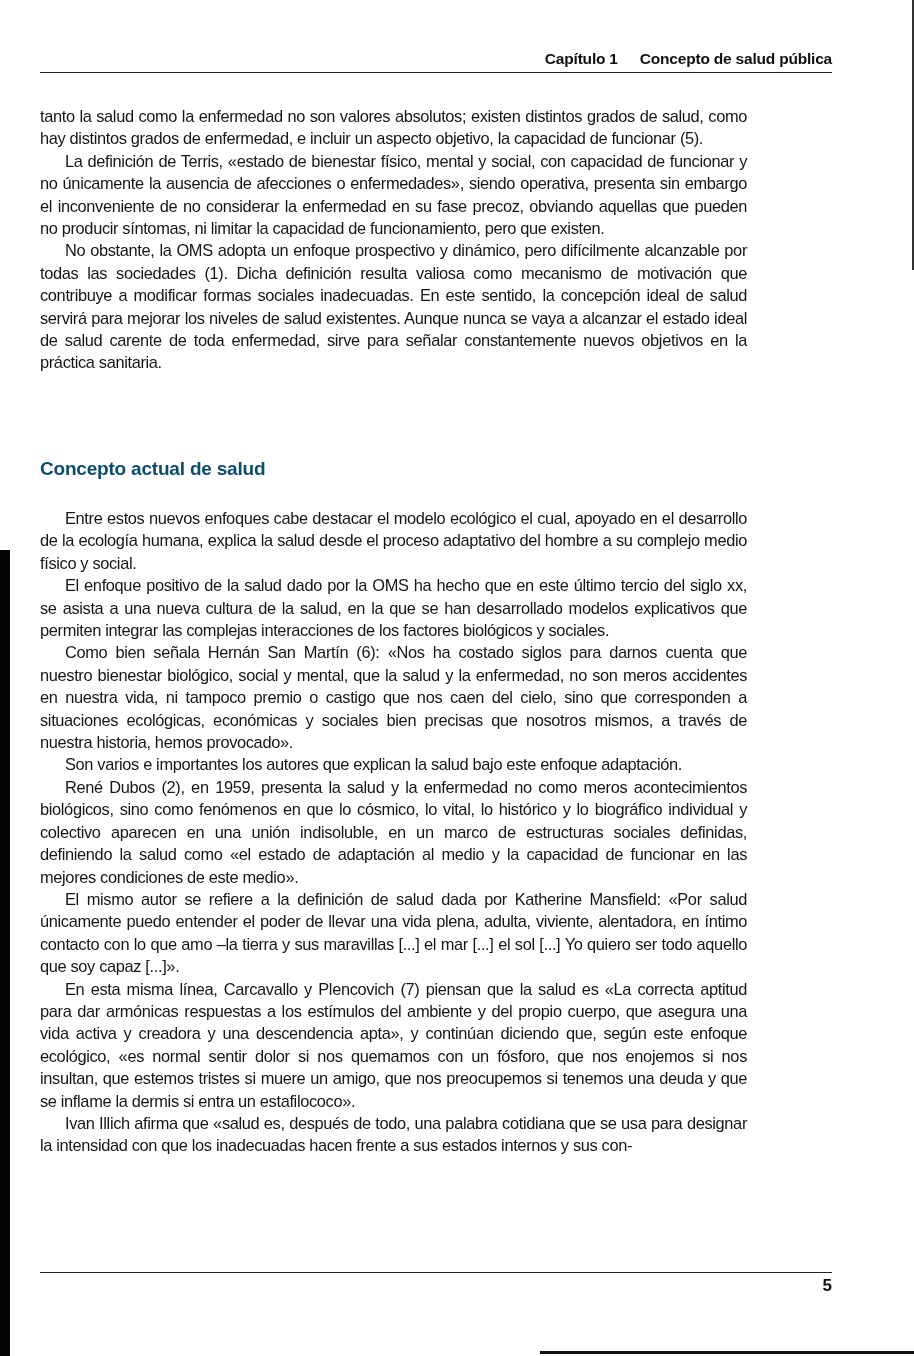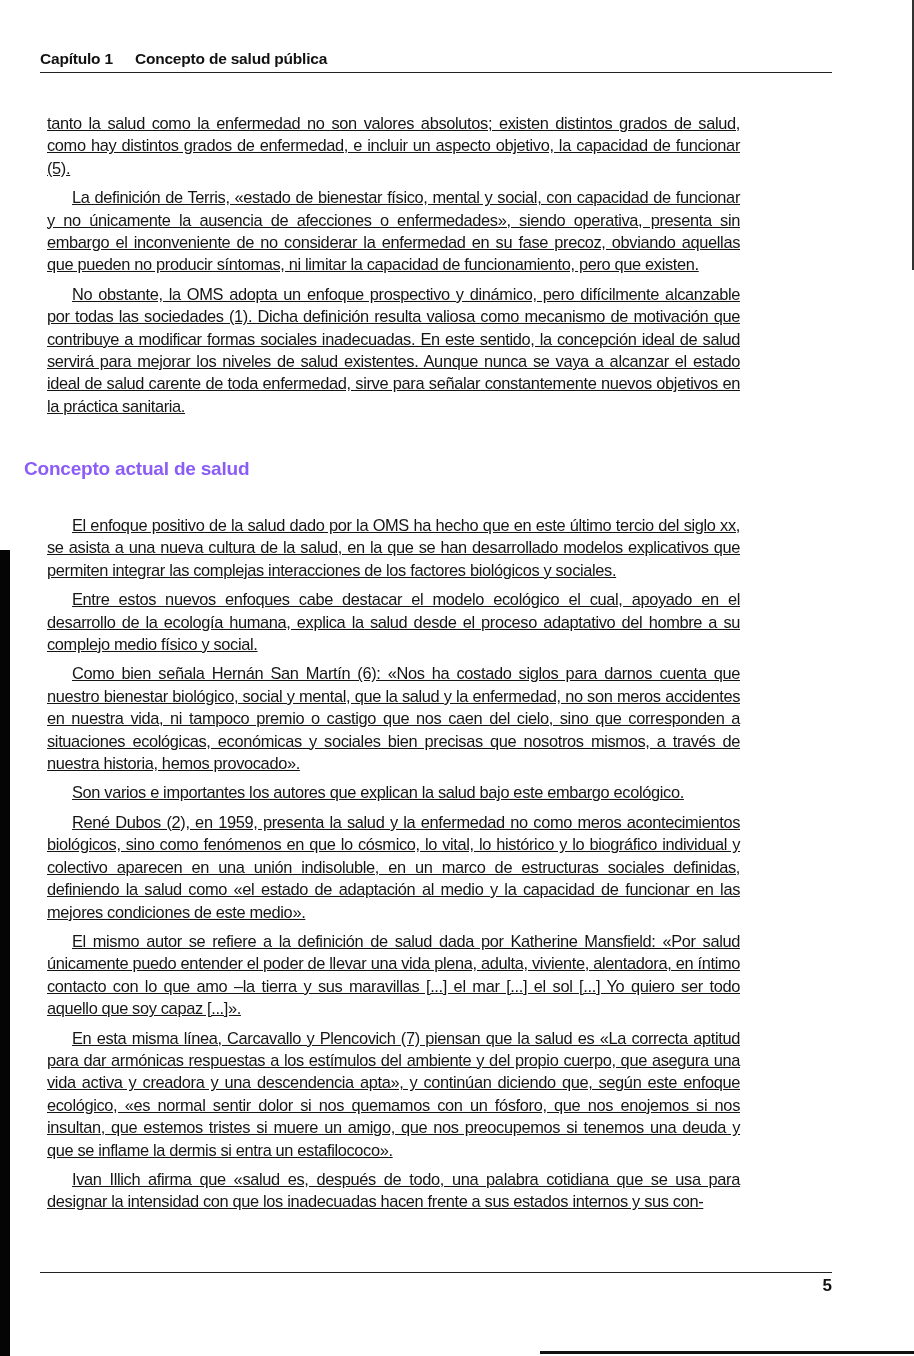--- a/index.html
+++ b/index.html
@@ -1,29 +1,29 @@
 <!DOCTYPE html>
 <html><head>
 <meta charset="utf-8">
 <style>
   html, body { margin:0; padding:0; background:#ffffff; }
   body { width:914px; height:1356px; position:relative; overflow:hidden;
          font-family:"Liberation Sans", sans-serif; color:#111; }
   .page { position:absolute; left:0; top:0; width:914px; height:1356px; }
-  .running-head { position:absolute; left:40px; top:50px; width:792px; text-align:left;
+  .running-head { position:absolute; left:40px; top:50px; width:792px; text-align:right;
          font-weight:bold; font-size:15.5px; letter-spacing:-0.2px; color:#111; }
   .running-head .sep { display:inline-block; width:22px; }
   .rule-top { position:absolute; left:40px; top:72px; width:792px; height:1px; background:#222; }
   .text { position:absolute; left:40px; width:707px; font-size:16.4px; line-height:22.4px;
           letter-spacing:-0.35px; text-align:justify; color:#151515; }
-  .text p { margin:7px; text-indent:25px;text-decoration:underline; }
+  .text p { margin:0; text-indent:25px; }
   .text p.noindent { text-indent:0; }
   .block1 { top:105px; }
-  .section-title { position:absolute; left:24px; top:458px; font-weight:bold; font-size:19px;
-         letter-spacing:-0.2px; color:#8b5cf6; }
+  .section-title { position:absolute; left:40px; top:458px; font-weight:bold; font-size:19px;
+         letter-spacing:-0.2px; color:#0c4a6e; }
   .block2 { top:507px; }
   .rule-bottom { position:absolute; left:40px; top:1272px; width:792px; height:1px; background:#222; }
   .page-number { position:absolute; left:810px; top:1276px; width:22px; text-align:right;
          font-weight:bold; font-size:17px; color:#111; }
   .scan-left { position:absolute; left:0; top:550px; width:0; height:806px;
          border-left:10px solid #050505; }
   .scan-right { position:absolute; left:912px; top:0; width:2px; height:270px; background:#333; }
   .scan-bottom { position:absolute; left:540px; top:1351px; width:374px; height:3px; background:#111; }
 </style>
 </head>
@@ -37,24 +37,24 @@
 
   <div class="text block1">
     <p class="noindent">tanto la salud como la enfermedad no son valores absolutos; existen distintos grados de salud, como hay distintos grados de enfermedad, e incluir un aspecto objetivo, la capacidad de funcionar (5).</p>
     <p>La definición de Terris, «estado de bienestar físico, mental y social, con capacidad de funcionar y no únicamente la ausencia de afecciones o enfermedades», siendo operativa, presenta sin embargo el inconveniente de no considerar la enfermedad en su fase precoz, obviando aquellas que pueden no producir síntomas, ni limitar la capacidad de funcionamiento, pero que existen.</p>
     <p>No obstante, la OMS adopta un enfoque prospectivo y dinámico, pero difícilmente alcanzable por todas las sociedades (1). Dicha definición resulta valiosa como mecanismo de motivación que contribuye a modificar formas sociales inadecuadas. En este sentido, la concepción ideal de salud servirá para mejorar los niveles de salud existentes. Aunque nunca se vaya a alcanzar el estado ideal de salud carente de toda enfermedad, sirve para señalar constantemente nuevos objetivos en la práctica sanitaria.</p>
   </div>
 
   <div class="section-title">Concepto actual de salud</div>
 
   <div class="text block2">
+    <p>Entre estos nuevos enfoques cabe destacar el modelo ecológico el cual, apoyado en el desarrollo de la ecología humana, explica la salud desde el proceso adaptativo del hombre a su complejo medio físico y social.</p>
     <p>El enfoque positivo de la salud dado por la OMS ha hecho que en este último tercio del siglo xx, se asista a una nueva cultura de la salud, en la que se han desarrollado modelos explicativos que permiten integrar las complejas interacciones de los factores biológicos y sociales.</p>
-    <p>Entre estos nuevos enfoques cabe destacar el modelo ecológico el cual, apoyado en el desarrollo de la ecología humana, explica la salud desde el proceso adaptativo del hombre a su complejo medio físico y social.</p>
     <p>Como bien señala Hernán San Martín (6): «Nos ha costado siglos para darnos cuenta que nuestro bienestar biológico, social y mental, que la salud y la enfermedad, no son meros accidentes en nuestra vida, ni tampoco premio o castigo que nos caen del cielo, sino que corresponden a situaciones ecológicas, económicas y sociales bien precisas que nosotros mismos, a través de nuestra historia, hemos provocado».</p>
-    <p>Son varios e importantes los autores que explican la salud bajo este embargo ecológico.</p>
+    <p>Son varios e importantes los autores que explican la salud bajo este enfoque adaptación.</p>
     <p>René Dubos (2), en 1959, presenta la salud y la enfermedad no como meros acontecimientos biológicos, sino como fenómenos en que lo cósmico, lo vital, lo histórico y lo biográfico individual y colectivo aparecen en una unión indisoluble, en un marco de estructuras sociales definidas, definiendo la salud como «el estado de adaptación al medio y la capacidad de funcionar en las mejores condiciones de este medio».</p>
     <p>El mismo autor se refiere a la definición de salud dada por Katherine Mansfield: «Por salud únicamente puedo entender el poder de llevar una vida plena, adulta, viviente, alentadora, en íntimo contacto con lo que amo –la tierra y sus maravillas [...] el mar [...] el sol [...] Yo quiero ser todo aquello que soy capaz [...]».</p>
     <p>En esta misma línea, Carcavallo y Plencovich (7) piensan que la salud es «La correcta aptitud para dar armónicas respuestas a los estímulos del ambiente y del propio cuerpo, que asegura una vida activa y creadora y una descendencia apta», y continúan diciendo que, según este enfoque ecológico, «es normal sentir dolor si nos quemamos con un fósforo, que nos enojemos si nos insultan, que estemos tristes si muere un amigo, que nos preocupemos si tenemos una deuda y que se inflame la dermis si entra un estafilococo».</p>
     <p>Ivan Illich afirma que «salud es, después de todo, una palabra cotidiana que se usa para designar la intensidad con que los inadecuadas hacen frente a sus estados internos y sus con-</p>
   </div>
 
   <div class="rule-bottom"></div>
   <div class="page-number">5</div>
 
   <div class="scan-left"></div>

